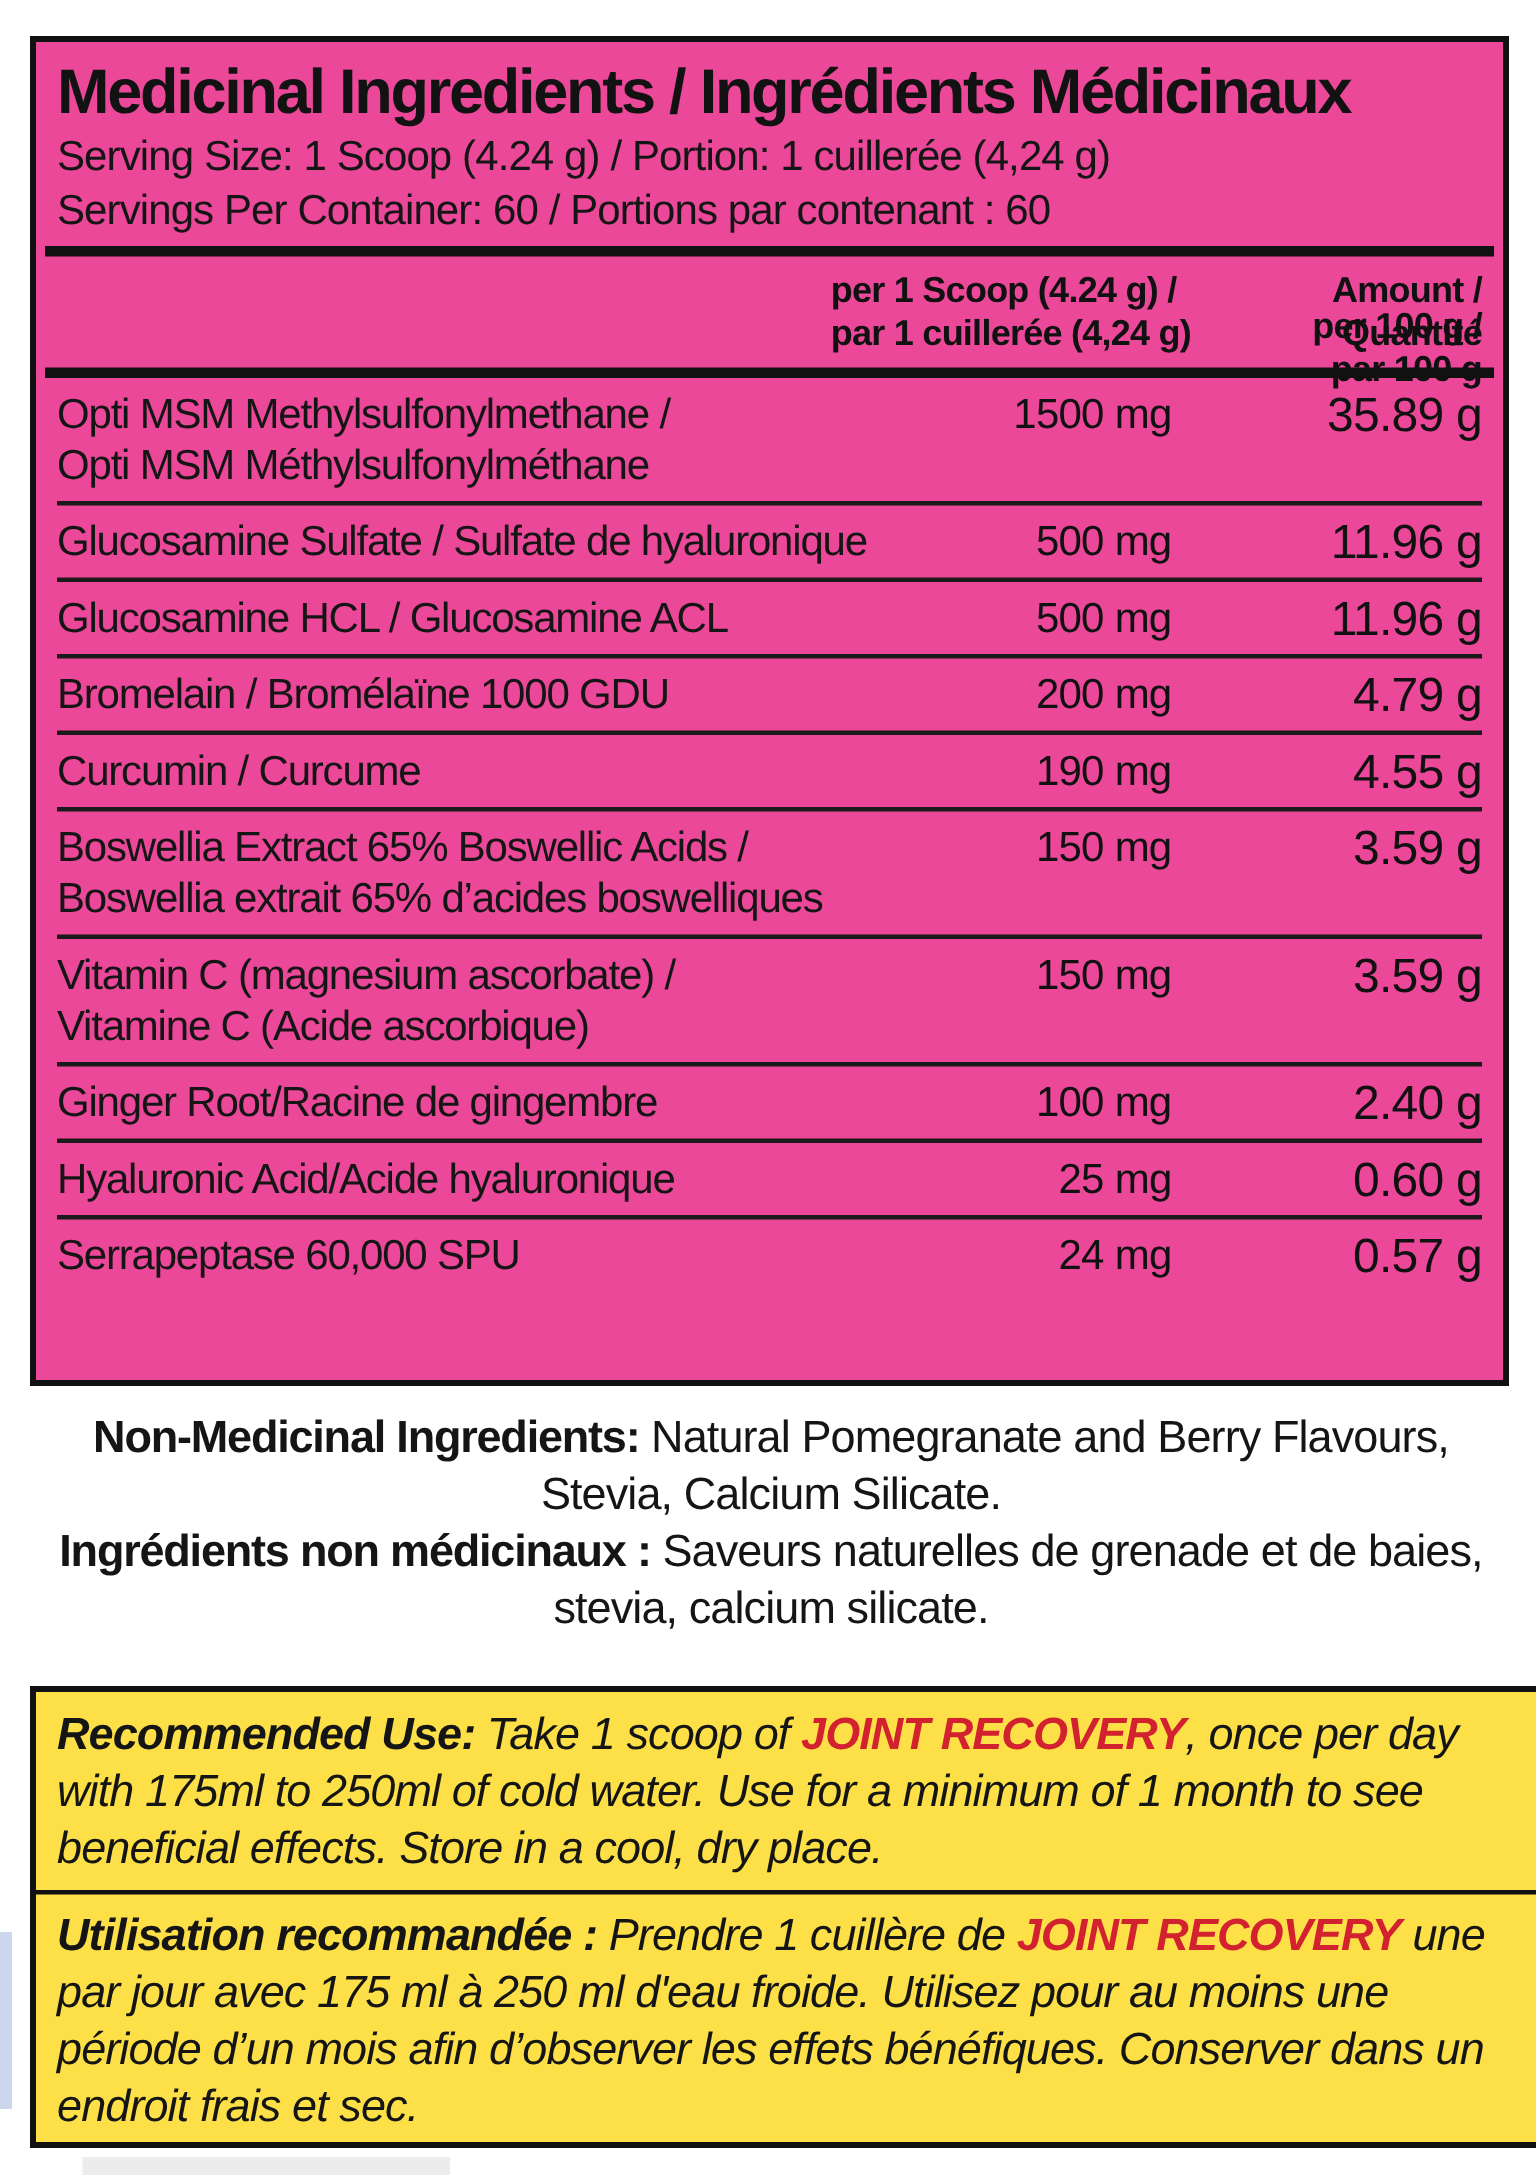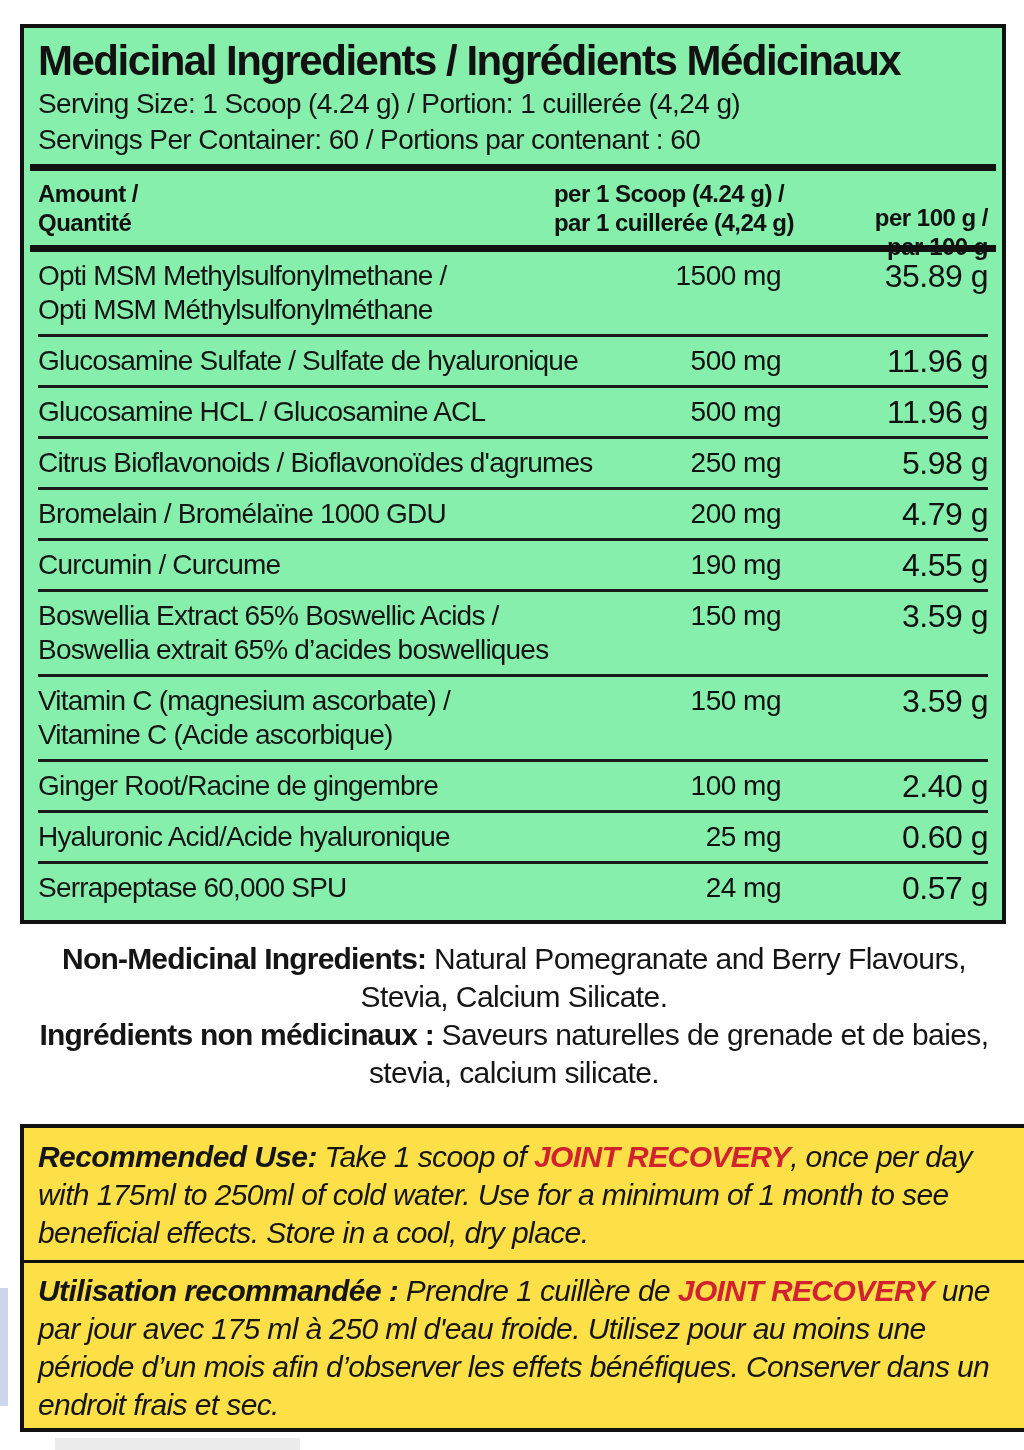--- a/index.html
+++ b/index.html
@@ -3,34 +3,34 @@
 <meta charset="utf-8">
 <style>
   html,body{margin:0;padding:0;}
   body{
     width:1024px;height:1450px;position:relative;background:#ffffff;
     font-family:"Liberation Sans","DejaVu Sans",sans-serif;color:#111;
     overflow:hidden;
   }
   .main-box{
     position:absolute;left:20px;top:24px;width:986px;height:900px;
-    border:4px solid #111;box-sizing:border-box;background:#86efac;
+    border:4px solid #111;box-sizing:border-box;background:#ec4899;
     padding:8px 14px 0 14px;
   }
   .panel-title{
     font-size:42px;font-weight:bold;letter-spacing:-1.5px;line-height:50px;
     white-space:nowrap;color:#121212;
   }
   .serving-line{
     font-size:28px;letter-spacing:-0.6px;line-height:36px;white-space:nowrap;color:#151515;
   }
   .thick-bar{height:7px;background:#111;margin:6px -8px 0 -8px;}
   .thead{position:relative;padding:8px 0 8px 0;}
   .th-line{font-size:24px;font-weight:bold;letter-spacing:-0.5px;line-height:29px;}
-  .th-col1{text-align:left;}
+  .th-col1{text-align:right;}
   .th-col2{position:absolute;right:194px;top:8px;text-align:left;white-space:nowrap;}
   .th-col3{position:absolute;right:0;top:8px;text-align:right;white-space:nowrap;margin-top:24px;}
   .irow{position:relative;padding:7px 0;}
   .irow + .irow{border-top:3px solid #1a1a1a;}
   .iname{font-size:28px;letter-spacing:-0.8px;line-height:34px;white-space:nowrap;color:#151515;}
   .amt-scoop{position:absolute;right:207px;top:7px;font-size:28px;letter-spacing:-0.5px;line-height:34px;white-space:nowrap;}
   .amt-100{position:absolute;right:0;top:7px;font-size:32px;letter-spacing:-0.5px;line-height:34px;white-space:nowrap;}
   .nonmed{
     position:absolute;left:22px;top:940px;width:984px;
     font-size:30px;letter-spacing:-0.6px;line-height:38px;color:#151515;text-align:center;
@@ -89,27 +89,20 @@
       </div>
       <div class="irow">
         <div class="iname">
           <div>Glucosamine HCL / Glucosamine ACL</div>
         </div>
         <div class="amt-scoop">500 mg</div>
         <div class="amt-100">11.96 g</div>
       </div>
       <div class="irow">
         <div class="iname">
-          <div>Citrus Bioflavonoids / Bioflavonoïdes d'agrumes</div>
-        </div>
-        <div class="amt-scoop">250 mg</div>
-        <div class="amt-100">5.98 g</div>
-      </div>
-      <div class="irow">
-        <div class="iname">
           <div>Bromelain / Bromélaïne 1000 GDU</div>
         </div>
         <div class="amt-scoop">200 mg</div>
         <div class="amt-100">4.79 g</div>
       </div>
       <div class="irow">
         <div class="iname">
           <div>Curcumin / Curcume</div>
         </div>
         <div class="amt-scoop">190 mg</div>

